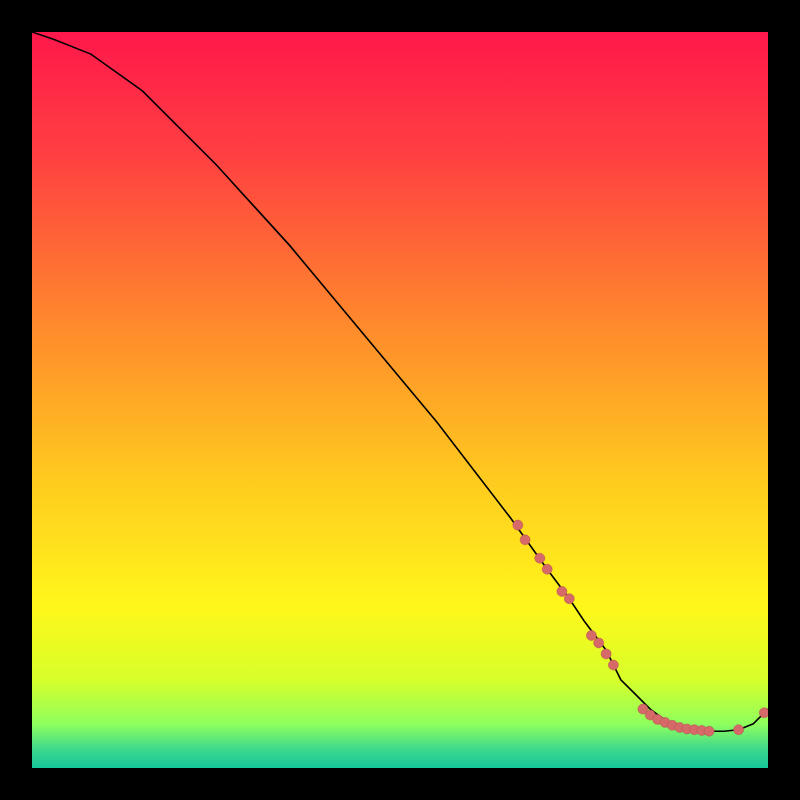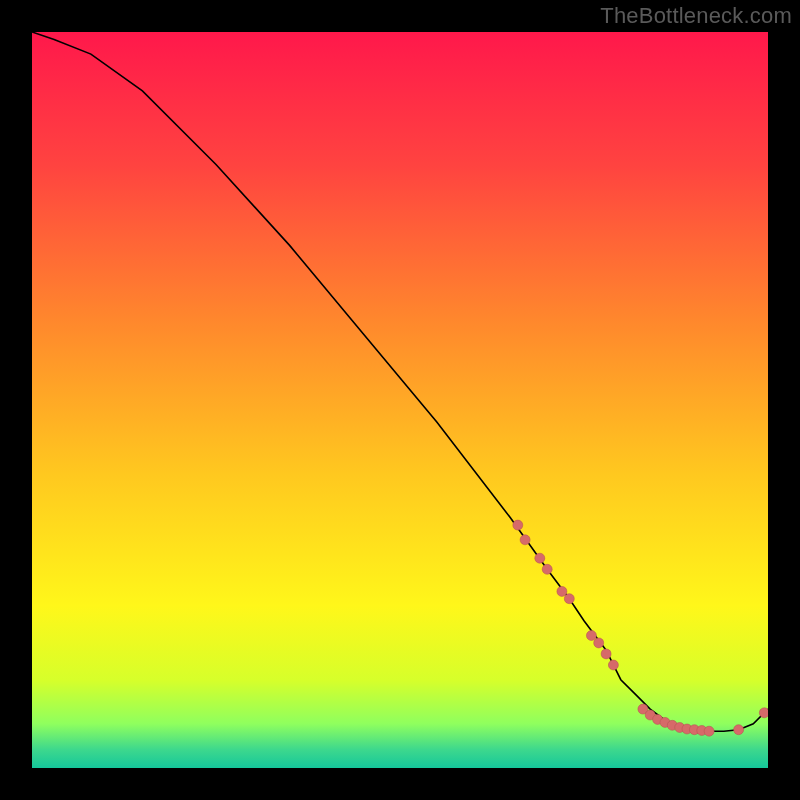--- a/index.html
+++ b/index.html
@@ -14,21 +14,20 @@
 .plot-rect { fill:url(#bg-grad); }
 
 
 .curve { fill:none; stroke:#000; stroke-width:1.6; }
 .dot { fill:#d66a69; stroke:#b54f4e; stroke-width:.5; }
 </style>
 </head>
 <body>
 
 <div class="wrap">
-  <div class="watermark">TheBottleneck.com</div>
   <svg class="chart" width="736" height="736" viewBox="0 0 736 736">
     <defs>
       <linearGradient id="bg-grad" x1="0" y1="0" x2="0" y2="1">
           <stop offset="0%" stop-color="#ff184b"></stop>
           <stop offset="18%" stop-color="#ff4340"></stop>
           <stop offset="40%" stop-color="#ff8a2c"></stop>
           <stop offset="60%" stop-color="#ffc81f"></stop>
           <stop offset="78%" stop-color="#fff71a"></stop>
           <stop offset="88%" stop-color="#d7ff2a"></stop>
           <stop offset="94%" stop-color="#8fff5e"></stop>

